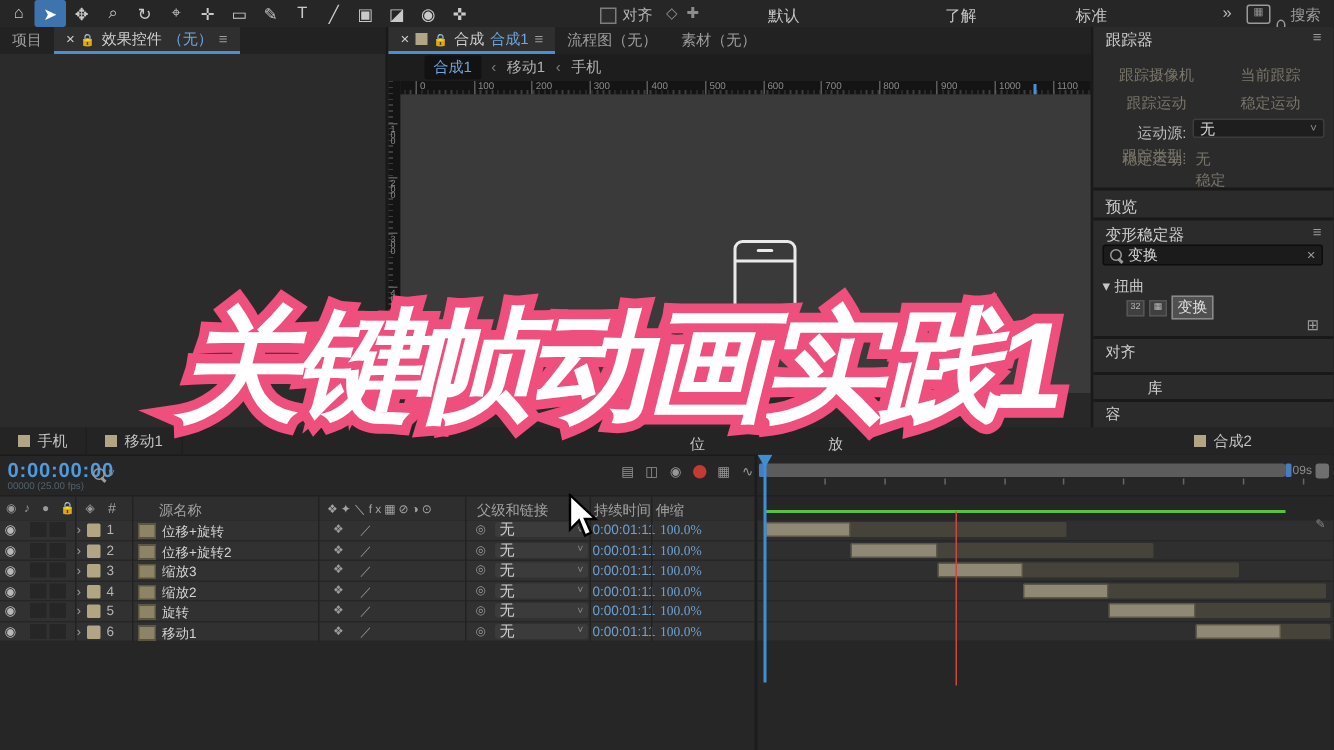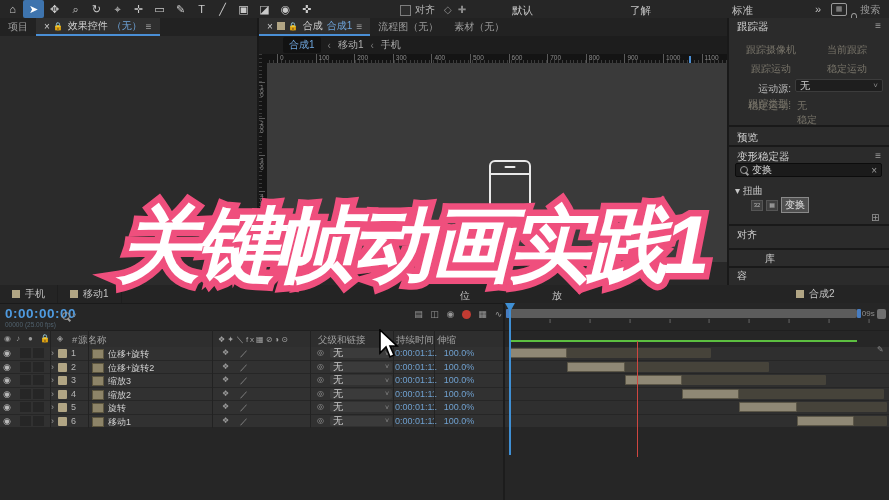--- a/index.html
+++ b/index.html
@@ -12,21 +12,21 @@
   
   #topbar{left:0;top:0;width:889px;height:18px;background:#262626;border-bottom:1px solid #111;}
   #tools{left:2px;top:0;height:18px;display:flex;}
   .tool{width:21px;height:18px;display:flex;align-items:center;justify-content:center;
         color:#c9c9c9;font-size:11px;}
   .tool.active{background:#3e74ae;border-radius:2px;color:#fff;}
   #align-box{left:400px;top:3px;display:flex;align-items:center;gap:4px;color:#b5b5b5;}
   .cb{width:9px;height:9px;border:1px solid #7d7d7d;background:#2c2c2c;display:inline-block;}
   #extra-tools{left:444px;top:0;height:18px;display:flex;gap:6px;align-items:center;color:#8c8c8c;font-size:10px;}
   .ws{position:absolute;top:4px;color:#c6c6c6;font-size:10.5px;font-family:Liberation Mono, monospace;}
-  #ws-0{left:512px;} #ws-1{left:630px;} #ws-2{left:732px;text-align:center;}
+  #ws-0{left:512px;} #ws-1{left:630px;} #ws-2{left:717px;text-align:center;}
   #ws-more{left:815px;top:3px;color:#bdbdbd;font-size:11px;}
   #ws-icon{left:831px;top:3px;width:14px;height:11px;border:1px solid #9a9a9a;border-radius:2px;
            color:#9a9a9a;font-size:7px;line-height:10px;text-align:center;}
   #help-search{left:851px;top:3px;display:flex;align-items:center;gap:3px;color:#9b9b9b;}
   .mag{width:6px;height:6px;border:1.4px solid #9b9b9b;border-radius:50%;position:relative;display:inline-block;}
   .mag::after{content:"";position:absolute;width:1.5px;height:4px;background:#9b9b9b;
               left:5px;top:5px;transform:rotate(-45deg);}
 
   
   .tabstrip{height:18px;background:#222;display:flex;align-items:stretch;}
@@ -118,21 +118,21 @@
   .lnum{left:71px;color:#b5b5b5;}
   .licon{position:absolute;left:92px;top:2px;width:10px;height:8px;background:#8d8468;border:1px solid #5c553e;font-size:5px;line-height:8px;text-align:center;color:#2c2a20;}
   .lname{left:108px;color:#d2d2d2;}
   .qg{left:222px;color:#9a9a9a;font-size:8px;}
   .sg{left:240px;color:#9a9a9a;font-size:8px;}
   .pick{left:317px;color:#9a9a9a;font-size:8px;}
   .pdd{position:absolute;left:330px;top:1px;width:62px;height:10px;background:#3b3b3b;border-radius:2px;
        display:flex;align-items:center;justify-content:space-between;padding:0 3px;box-sizing:border-box;color:#cdcdcd;}
   .pdd .chev{font-size:7px;}
   .ldur{left:395px;width:38px;text-align:right;color:#6fa0cf;}
-  .lstr{left:440px;width:38px;text-align:center;color:#6fa0cf;}
+  .lstr{left:440px;width:38px;text-align:left;color:#6fa0cf;font-family:Liberation Serif, serif;}
 
   .vline{position:absolute;top:45px;height:98px;width:1px;background:#222;}
   #tl-split{position:absolute;left:503px;top:18px;width:2px;height:197px;background:#1c1c1c;}
 
   #tl-ruler{left:505px;top:18px;width:384px;height:27px;background:#262626;border-bottom:1px solid #1f1f1f;}
   .tick{position:absolute;top:6px;transform:translateX(-50%);font-size:8px;color:#8e8e8e;}
   .tick::after{content:"";position:absolute;left:50%;top:10px;width:1px;height:4px;background:#666;}
   #work-area{position:absolute;top:24px;height:9px;background:#5c5c5c;border-radius:2px;}
   .wa-cap{position:absolute;top:24px;width:4px;height:9px;background:#477cc0;border-radius:1px;}
   #green-line{position:absolute;top:55px;height:2px;background:#5cbf40;}
@@ -358,21 +358,21 @@
       <span class="tl-ic">∿</span>
     </div>
 
   <div id="col-head" class="abs">
     <span class="ch avh" style="left:4px">◉</span>
     <span class="ch avh" style="left:16px">♪</span>
     <span class="ch avh" style="left:28px">●</span>
     <span class="ch avh" style="left:40px">🔒</span>
     <span class="ch avh" style="left:57px">◈</span>
     <span class="ch" style="left:72px">#</span>
-    <span class="ch" style="left:78px">源名称</span>
+    <span class="ch" style="left:106px">源名称</span>
     <span class="ch" style="left:218px;letter-spacing:2px;font-size:8px">❖✦＼fx▦⊘◑⊙</span>
     <span class="ch" style="left:318px">父级和链接</span>
     <span class="ch" style="left:396px">持续时间</span>
     <span class="ch" style="left:437px">伸缩</span>
   </div>
 
   <div id="layer-list" class="abs">
 
       <div class="lrow">
         <span class="lc eye">◉</span>

